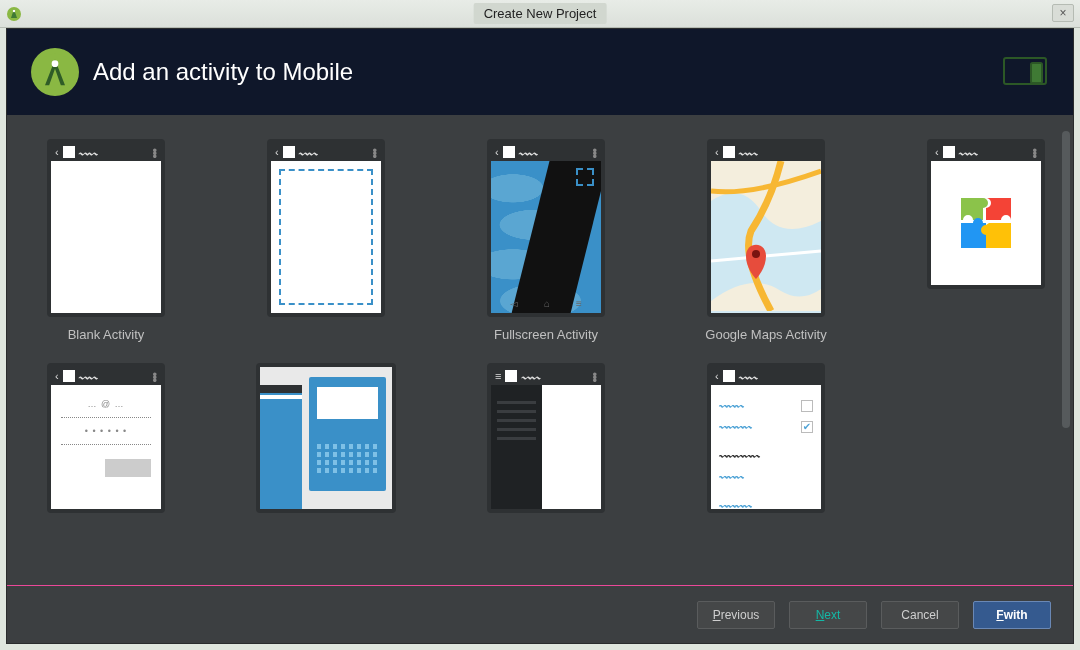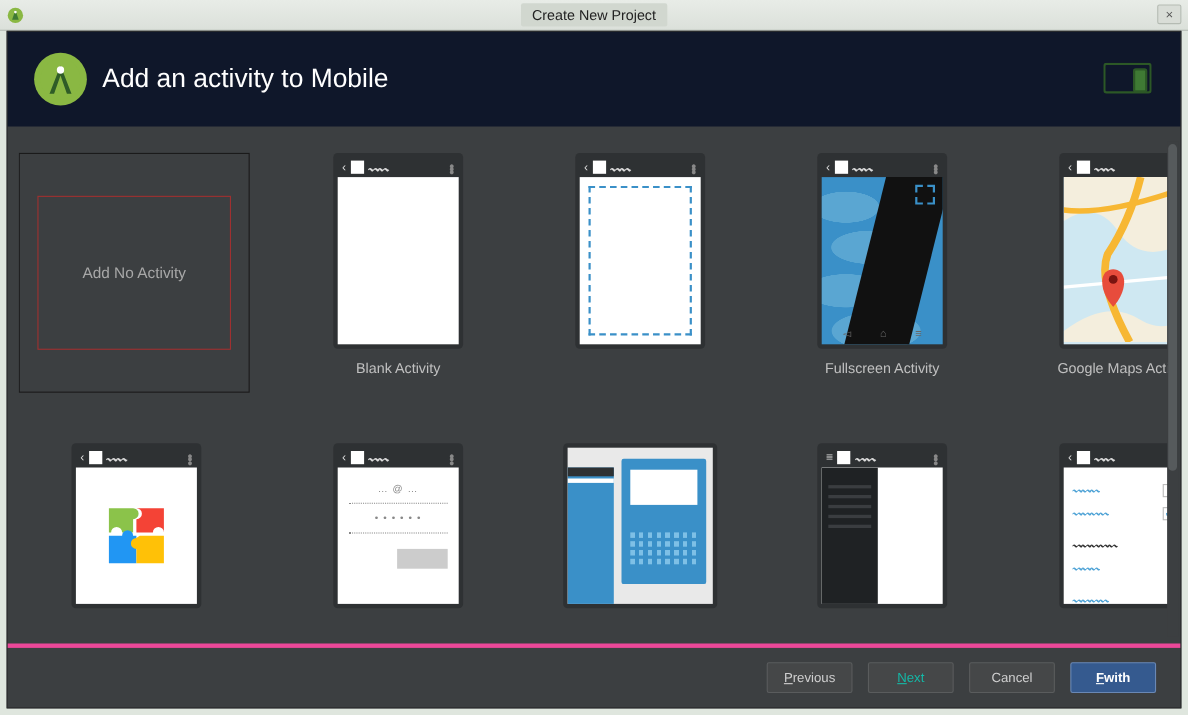--- a/index.html
+++ b/index.html
@@ -205,21 +205,21 @@
   .nd-line{height:3px;background:#3a3d40;margin:6px 0;}
   
   .st-body{flex-direction:column;padding:10px 8px;justify-content:flex-start;}
   .st-row{display:flex;align-items:center;width:100%;margin:4px 0;gap:6px;}
   .st-sq{color:#4fa3d6;font-size:9px;letter-spacing:-1px;flex:1;}
   .st-chk{width:12px;height:12px;border:1px solid #bbb;display:flex;align-items:center;justify-content:center;color:#4fa3d6;font-size:10px;}
   .st-sep{width:100%;height:1px;background:#ddd;margin:4px 0;}
   
   .footer{
     position:absolute;left:0;right:0;bottom:0;height:58px;
-    border-top:4px solid #ec4899;
+    border-top:1px solid #ec4899;
     display:flex;align-items:center;justify-content:flex-end;
     padding-right:22px;gap:14px;
   }
   .btn{
     min-width:78px;height:28px;
     background:#454748;
     border:1px solid #5a5c5d;
     color:#cfcfcf;
     font-size:12px;
     display:flex;align-items:center;justify-content:center;
@@ -270,26 +270,20 @@
       <svg width="44" height="30" viewBox="0 0 44 30">
         <rect x="1" y="1" width="42" height="26" rx="2" fill="none" stroke="#2c5826" stroke-width="2"></rect>
         <rect x="28" y="6" width="11" height="20" rx="1.5" fill="#3f7a34" stroke="#2c5826" stroke-width="2"></rect>
       </svg>
     </div>
   </div>
 
   <div class="content">
     <div class="grid">
 
-      <div class="cell">
-        <div class="no-activity">
-          <div class="no-activity-inner">Add No Activity</div>
-        </div>
-        <div class="label"></div>
-      </div>
 
       <div class="cell">
         <div class="card-frame">
           <div class="phone">
             <div class="phone-top">
               <div class="phone-top-left">
                   <span class="back-chev">‹</span>
                   <span class="ab-icon"></span>
                   <span class="squig">〰〰</span>
                 </div>

